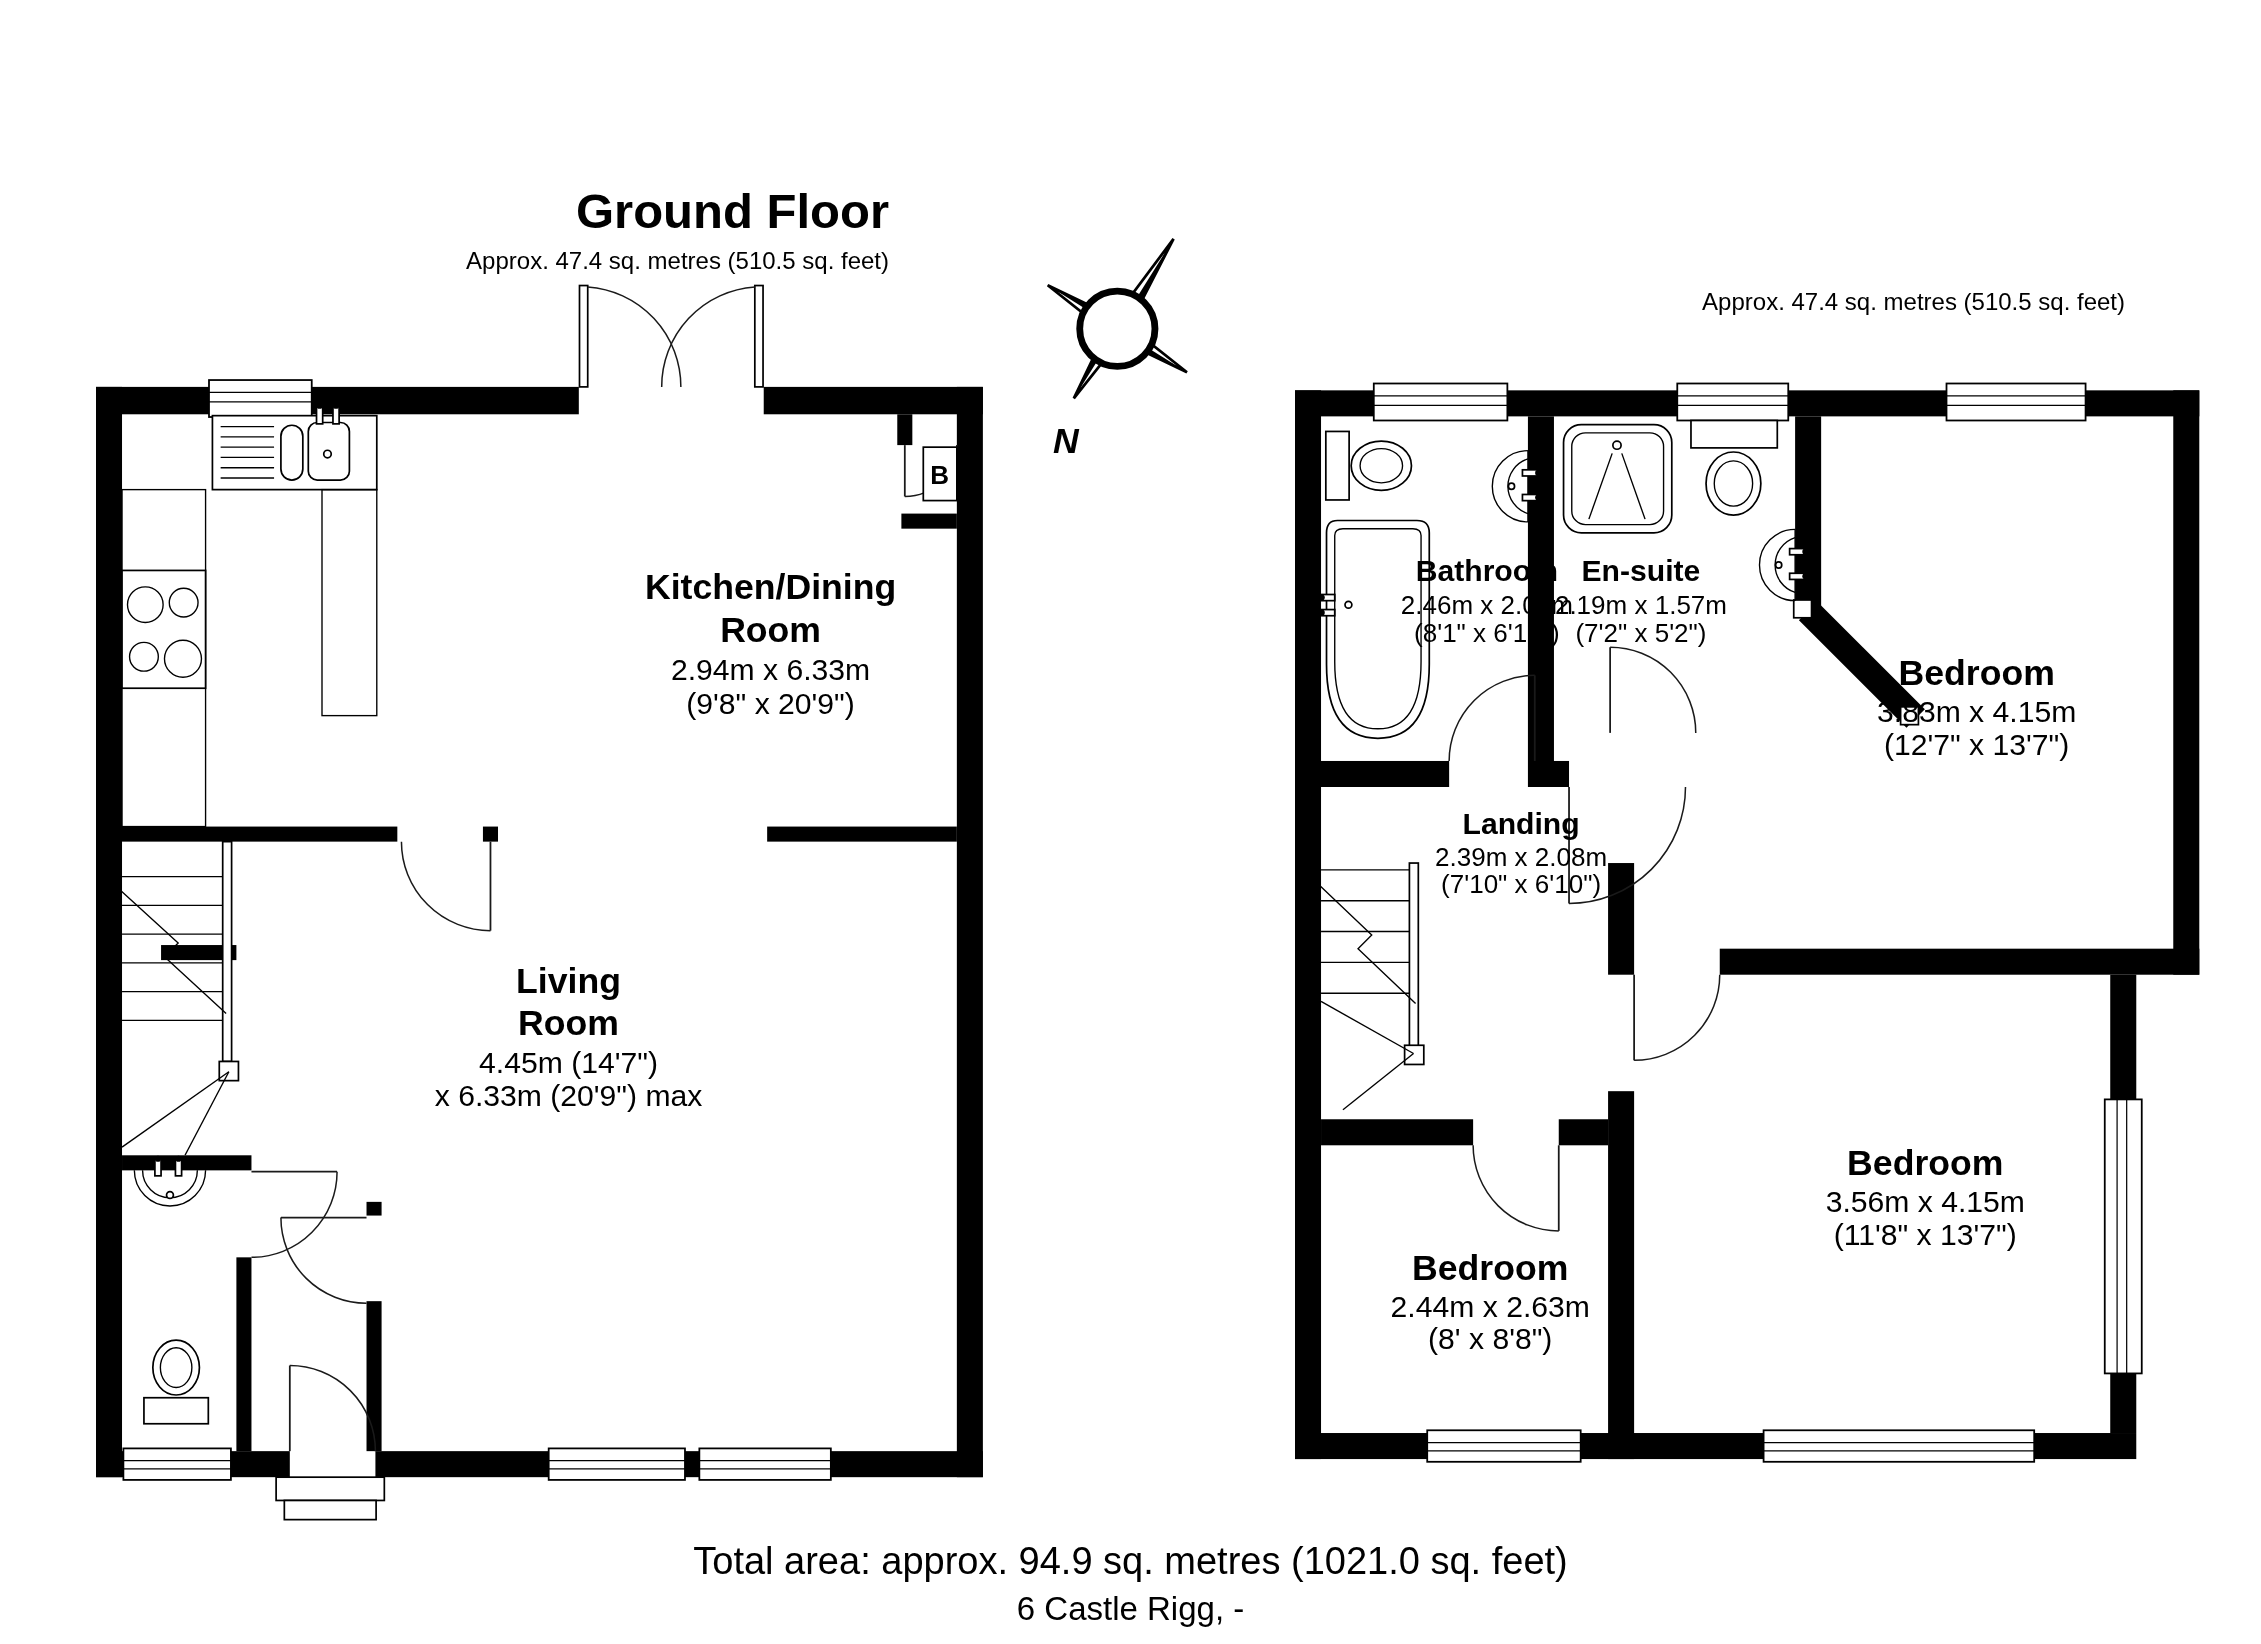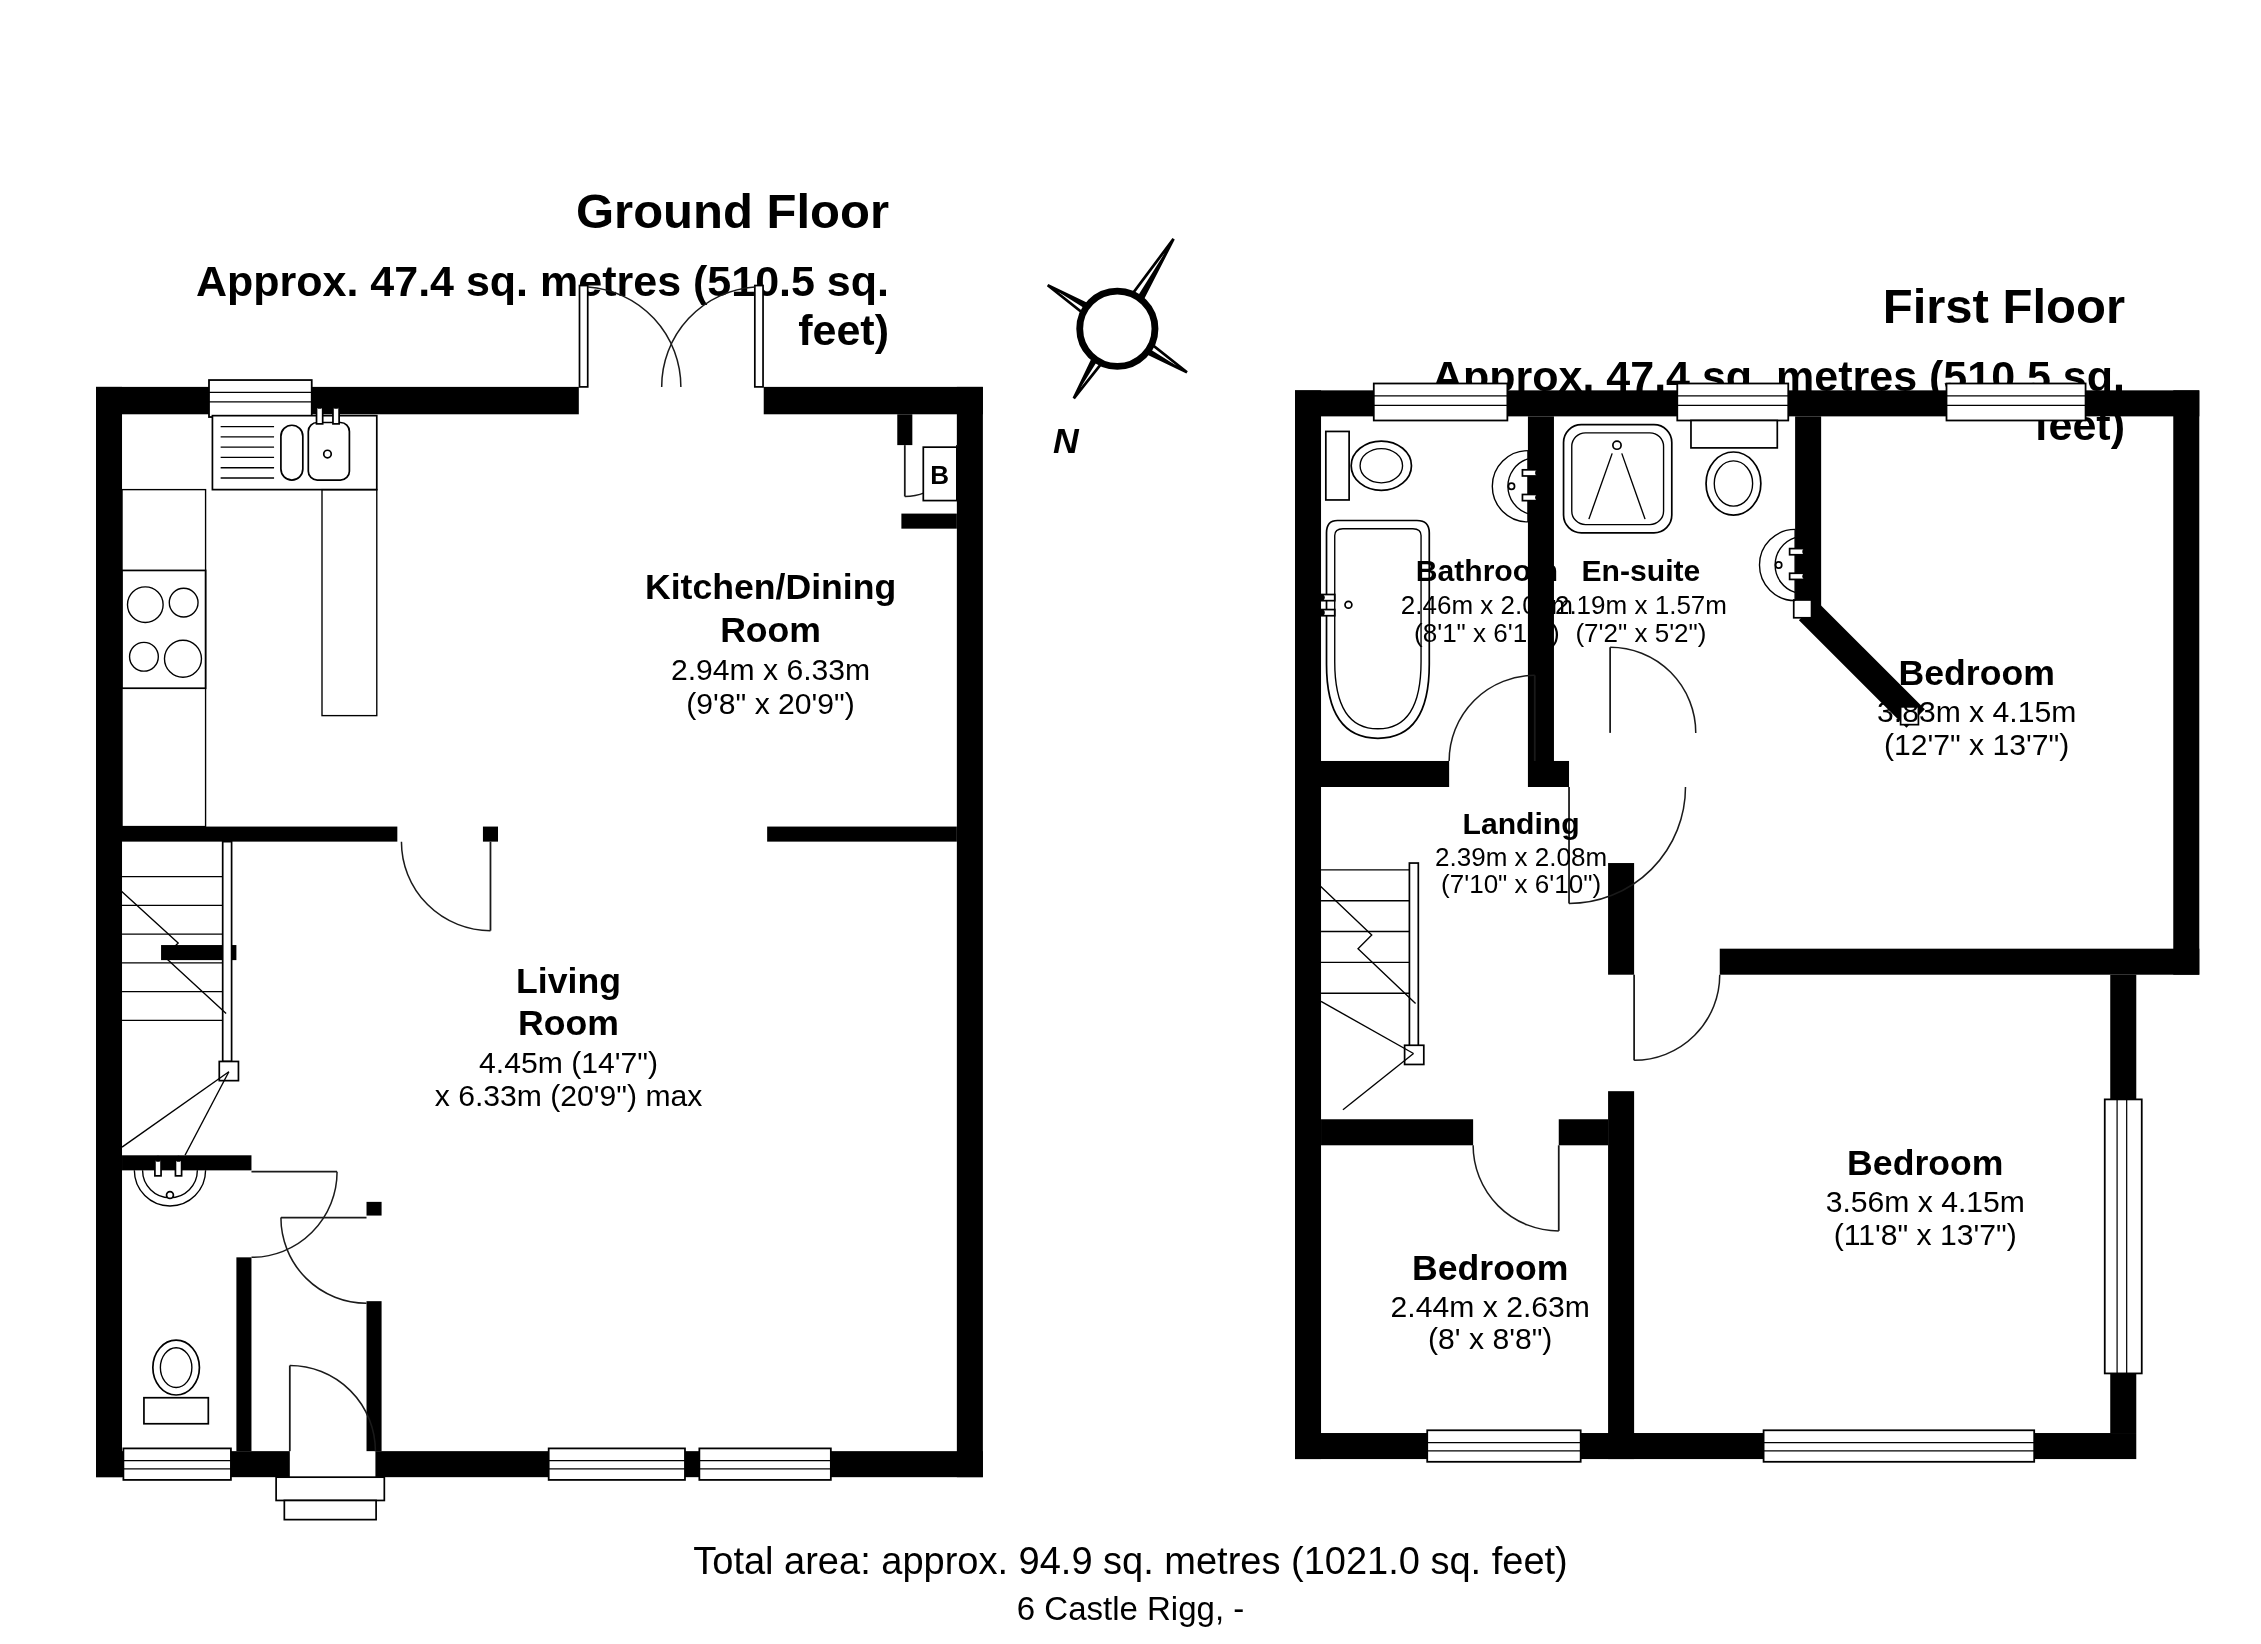--- a/index.html
+++ b/index.html
@@ -4,21 +4,21 @@
 <style>
   html,body{margin:0;padding:0;}
   body{
     width:2261px;height:1645px;position:relative;overflow:hidden;
     background:#ffffff;
     font-family:"Liberation Sans", sans-serif;
     color:#000;
   }
   .floor-title{position:absolute;text-align:right;}
   .floor-title h1{margin:0;font-size:49px;font-weight:bold;line-height:1.1;}
-  .floor-title .sub{font-size:43px;font-weight:bold;margin-top:18px;}
+  .floor-title .sub{font-size:24px;font-weight:normal;margin-top:8px;}
   #ground-title{left:135px;top:185px;width:754px;}
   #first-title{left:1371px;top:280px;width:754px;}
   #footer{position:absolute;left:0;top:1540px;width:2261px;text-align:center;}
   #footer .total{font-size:38px;}
   #footer .address{font-size:33px;font-weight:normal;margin-top:7px;}
   svg{position:absolute;}
   #ground-svg{left:96px;top:284px;}
   #first-svg{left:1295px;top:356px;}
   #compass-svg{left:987px;top:233px;}
   svg text{font-family:"Liberation Sans", sans-serif;}
@@ -35,21 +35,20 @@
   .winline{stroke:#000000;stroke-width:1.8;}
 </style>
 </head>
 <body>
 
 <div class="floor-title" id="ground-title">
   <h1>Ground Floor</h1>
   <div class="sub">Approx. 47.4 sq. metres (510.5 sq. feet)</div>
 </div>
 <div class="floor-title" id="first-title">
-  <h1>First Floor</h1>
   <div class="sub">Approx. 47.4 sq. metres (510.5 sq. feet)</div>
 </div>
 
 <svg id="compass-svg" width="247" height="260" viewBox="0 0 360 380">
   <g transform="rotate(212 190 140)">
     <polygon points="190,20 202,128 310,140 202,152 190,295 178,152 70,140 178,128" fill="#ffffff" stroke="#000000" stroke-width="4"></polygon>
     <polygon points="190,20 202,128 190,140" fill="#000000"></polygon>
     <polygon points="310,140 202,152 190,140" fill="#000000"></polygon>
     <polygon points="190,295 178,152 190,140" fill="#000000"></polygon>
     <polygon points="70,140 178,128 190,140" fill="#000000"></polygon>

